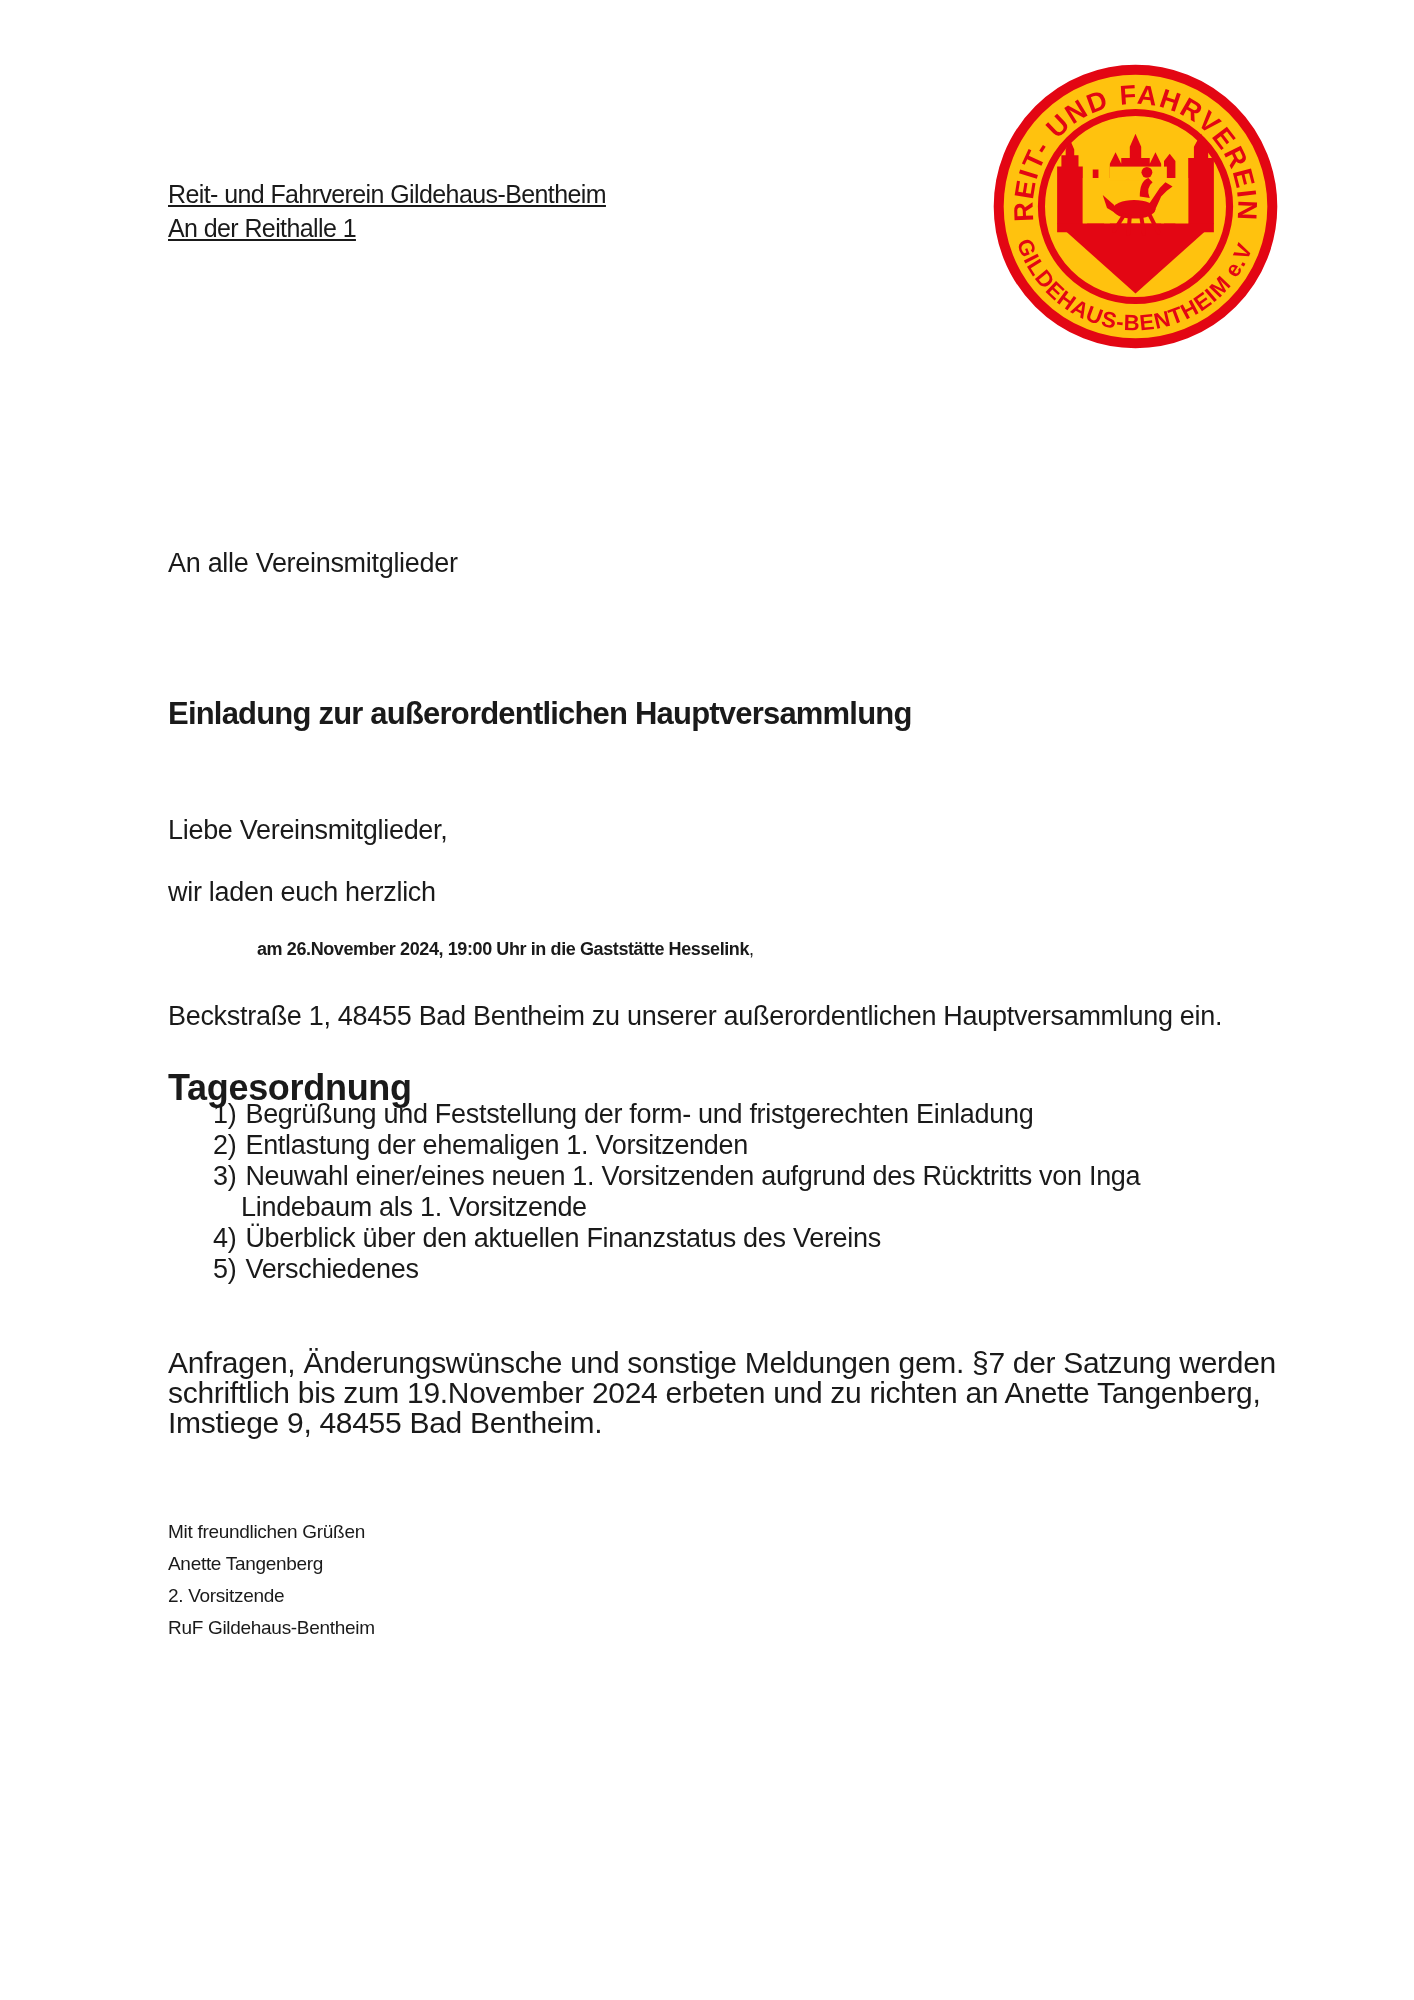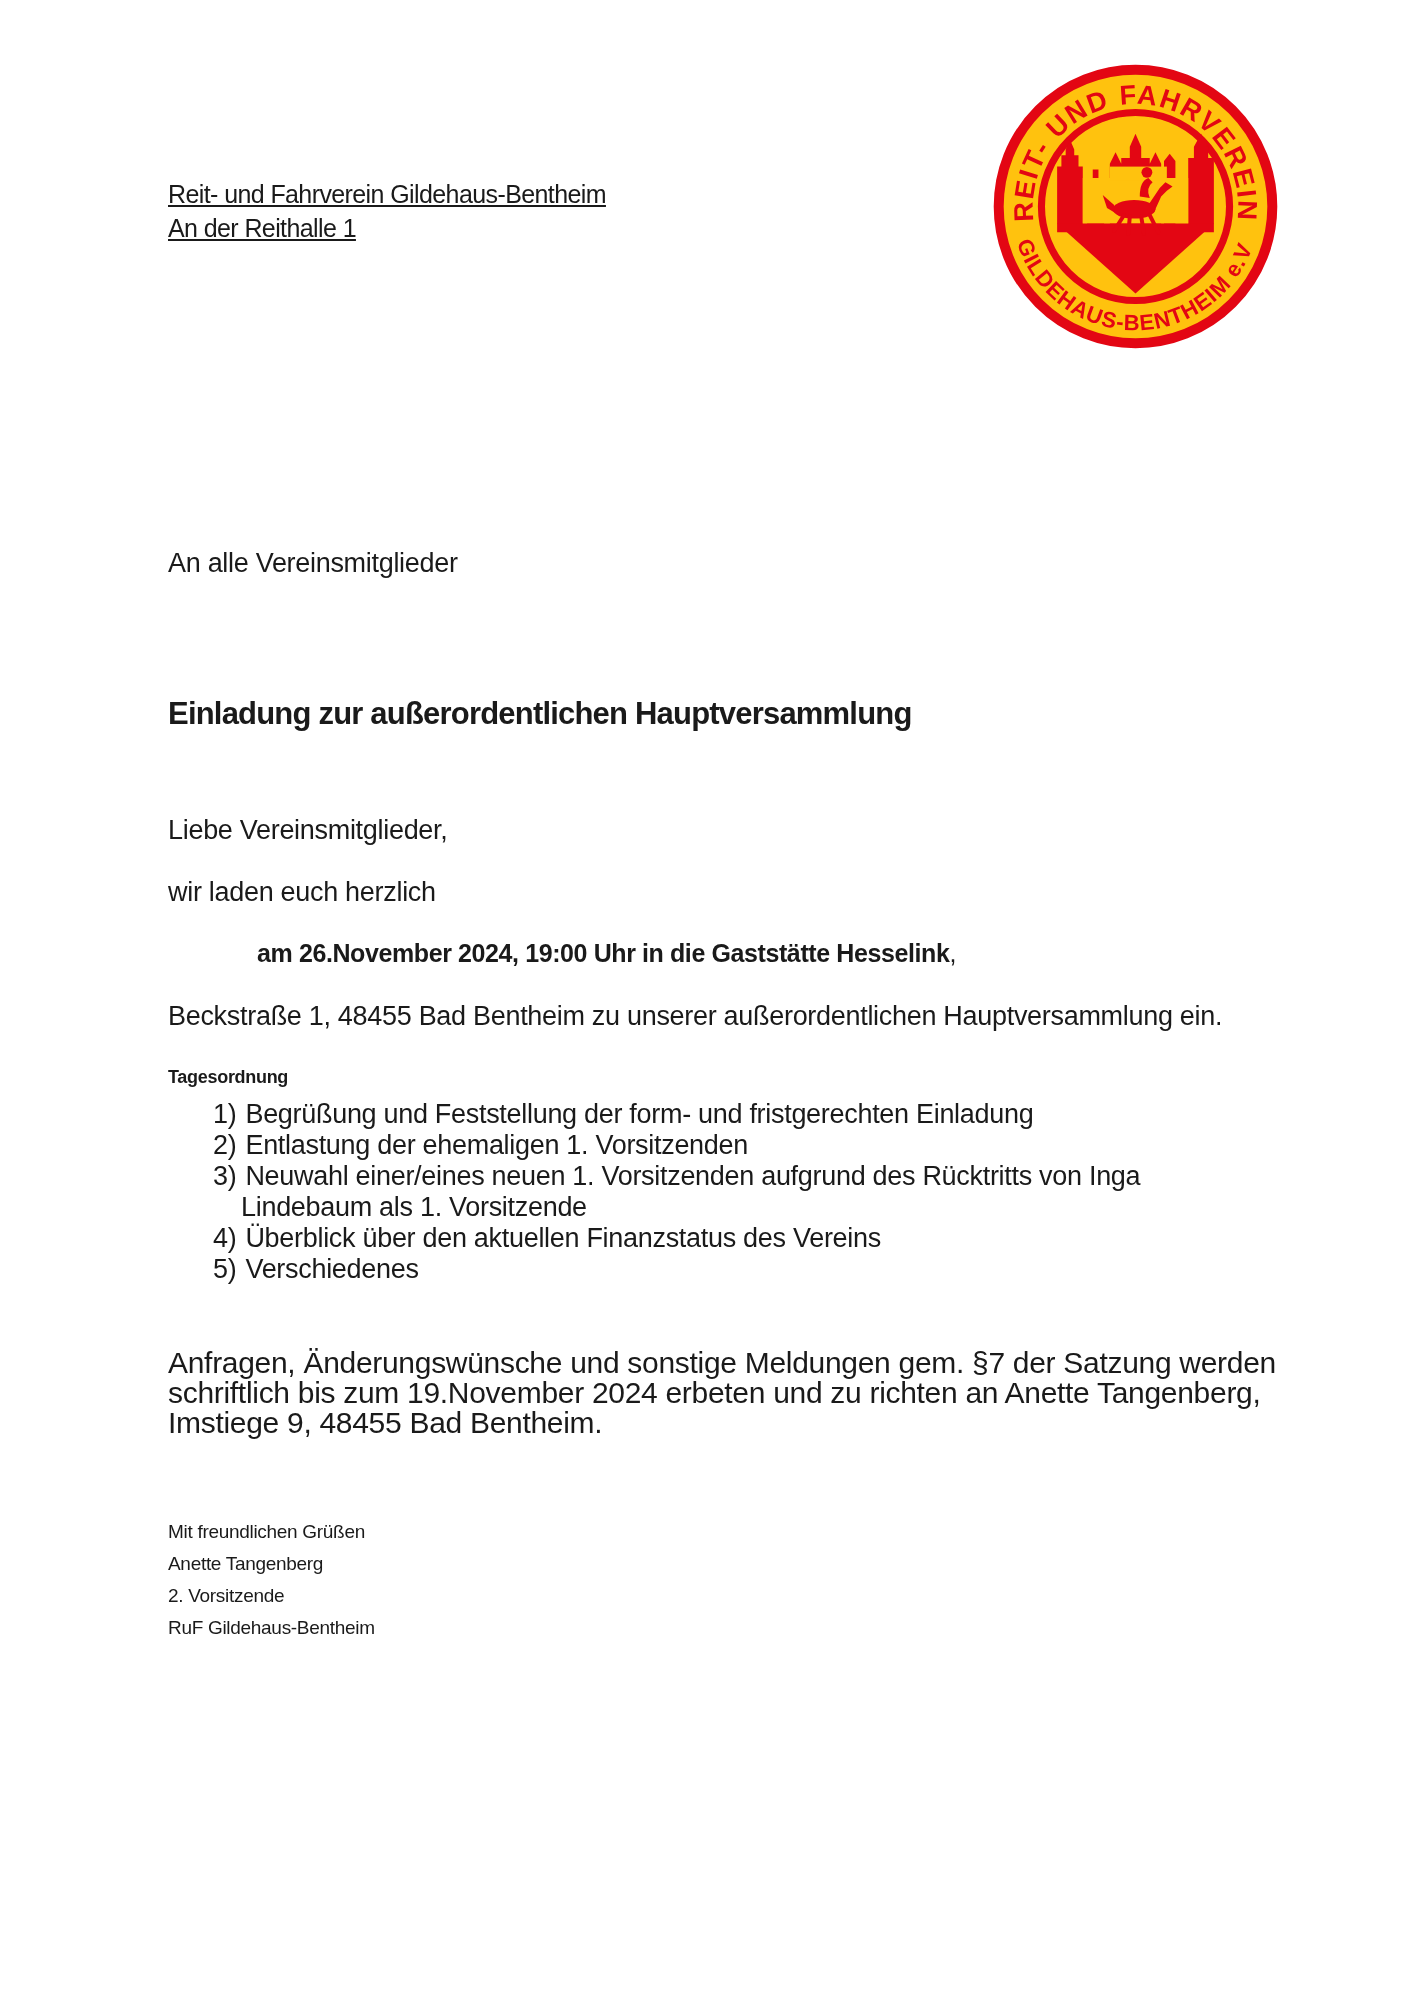--- a/index.html
+++ b/index.html
@@ -14,26 +14,26 @@
 
   .logo{position:absolute;left:993px;top:64px;width:285px;height:285px;}
 
   .recipient{top:548px;font-size:27px;letter-spacing:-0.3px;}
 
   .title{top:696px;font-size:31px;font-weight:bold;letter-spacing:-0.8px;}
 
   .salutation{top:815px;font-size:27px;letter-spacing:-0.3px;}
   .intro{top:877px;font-size:27px;letter-spacing:-0.3px;}
 
-  .event{top:939px;left:257px;font-size:25px;letter-spacing:-0.4px;}
+  .event{top:939px;left:257px;font-size:18px;letter-spacing:-0.4px;}
   .event .bold{font-weight:bold;}
 
   .venue{top:1001px;font-size:27px;letter-spacing:-0.3px;}
 
-  .agenda-heading{top:1067px;font-size:18px;font-weight:bold;letter-spacing:-0.3px;}
+  .agenda-heading{top:1067px;font-size:36px;font-weight:bold;letter-spacing:-0.3px;}
 
   .agenda{top:1099px;font-size:27px;line-height:31px;letter-spacing:-0.3px;}
   .agenda .item{margin-left:45px;}
   .agenda .num{margin-right:9px;}
   .agenda .cont{margin-left:73px;}
 
   .request{top:1348px;font-size:30px;line-height:30px;letter-spacing:-0.3px;}
 
   .closing{top:1516px;font-size:19px;line-height:32px;letter-spacing:-0.3px;}
 </style>

